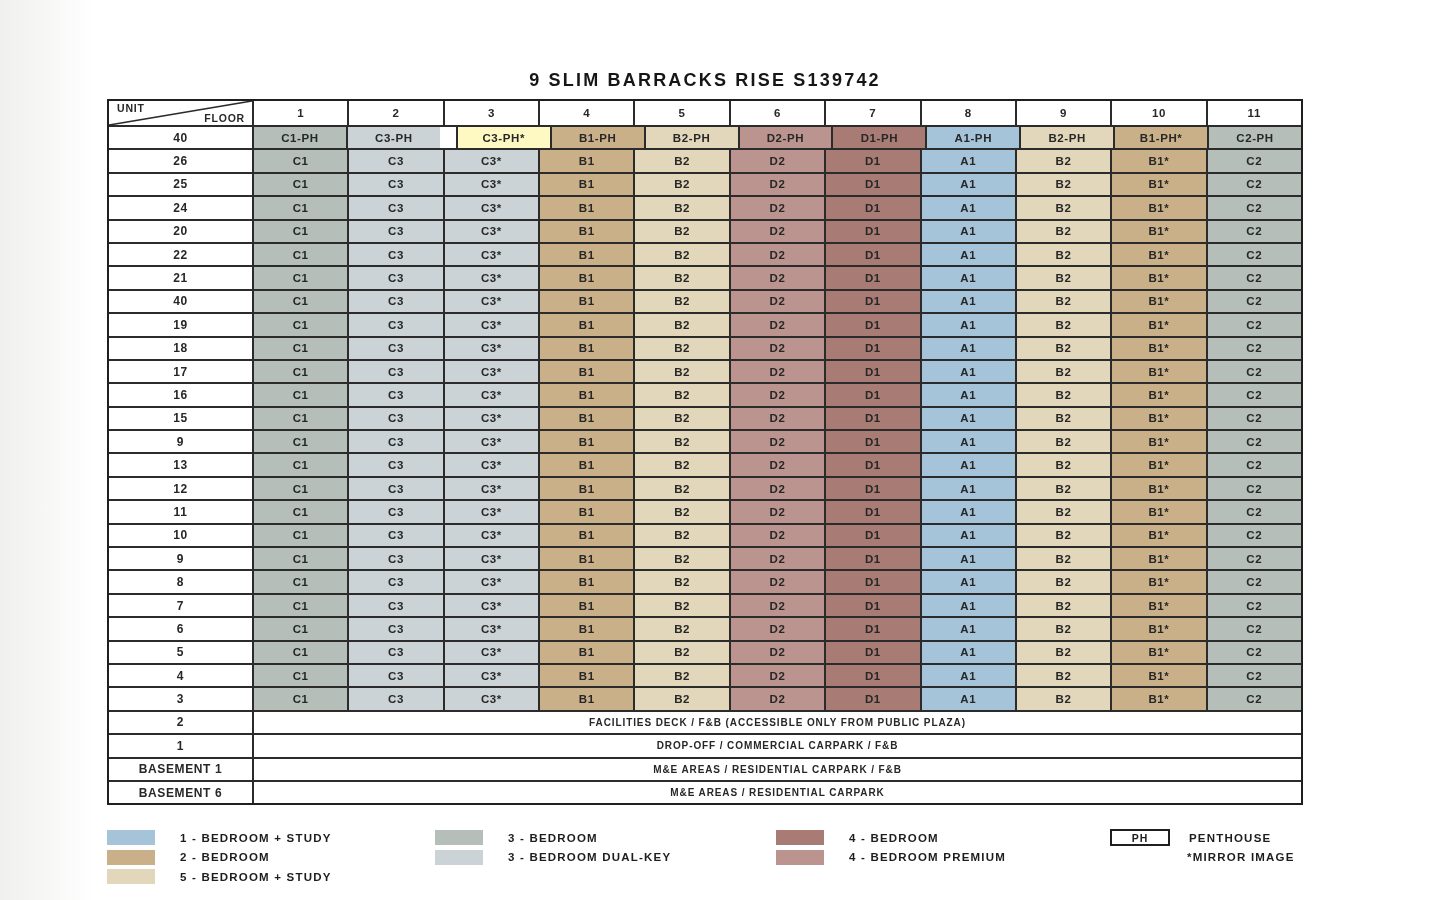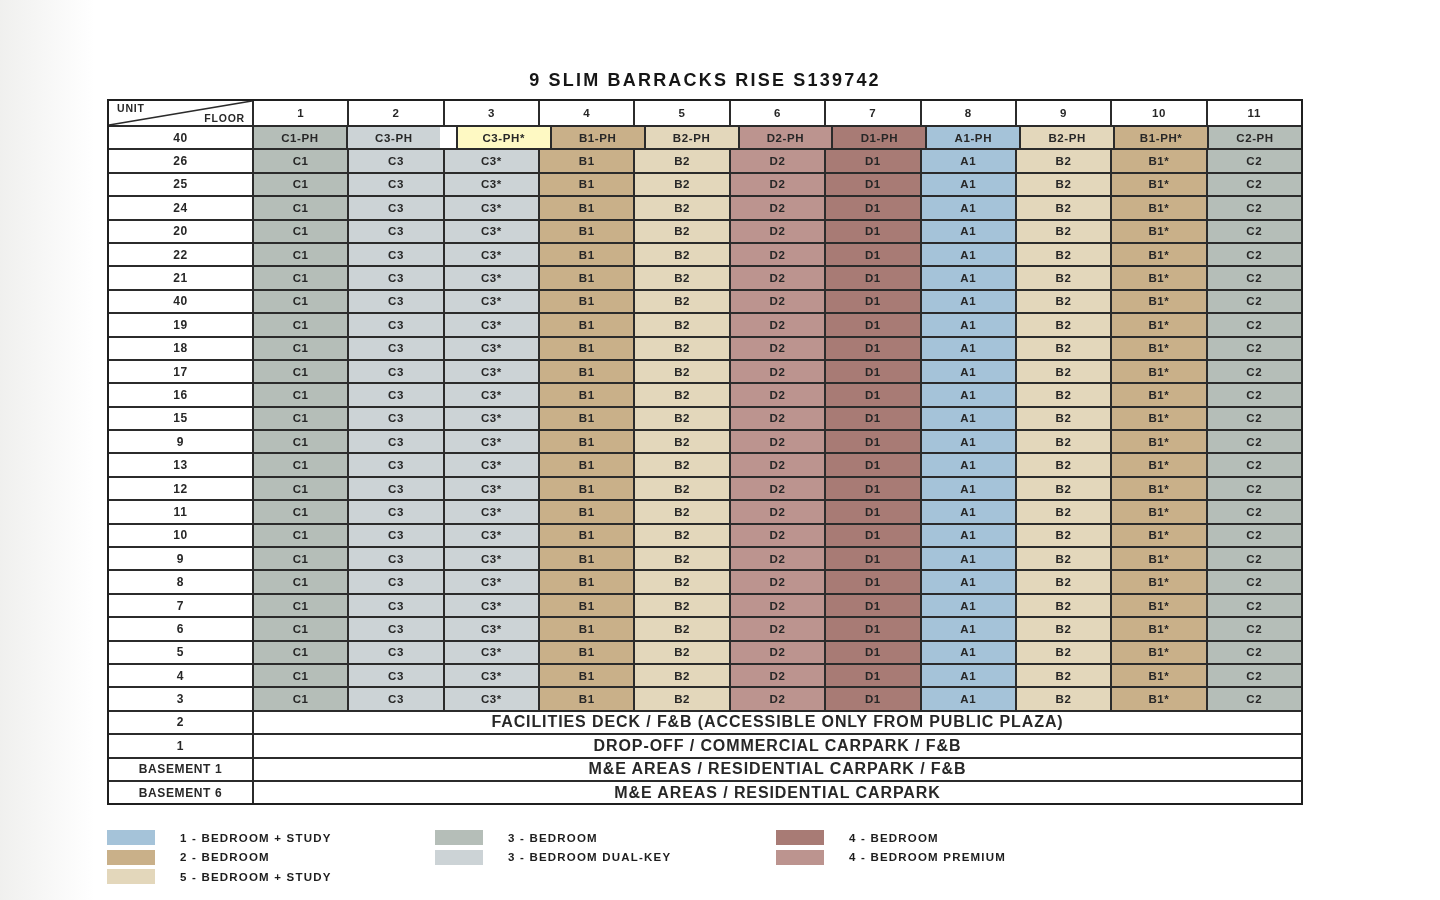--- a/index.html
+++ b/index.html
@@ -31,21 +31,21 @@
     box-sizing:border-box;border-left:2px solid #2b2b2b;
     font-size:11.5px;font-weight:bold;letter-spacing:.6px;color:#272727;
     white-space:nowrap;overflow:hidden;
   }
   .t-cell.first{border-left:none;}
   .label-col{flex:0 0 143px;background:#fff;font-size:12px;}
   .corner{position:relative;justify-content:center;background:#fff;}
   .corner svg{position:absolute;left:0;top:0;width:100%;height:100%;}
   .corner .unit-lbl{position:absolute;left:8px;top:1px;font-size:10.5px;letter-spacing:.8px;}
   .corner .floor-lbl{position:absolute;right:7px;bottom:1px;font-size:10.5px;letter-spacing:.8px;}
-  .band-text{justify-content:center;font-size:16px;letter-spacing:.9px;}
+  .band-text{justify-content:center;font-size:10px;letter-spacing:.9px;}
   
   .legend{position:absolute;left:107px;top:828px;width:1240px;height:62px;}
   .legend-col{position:absolute;top:0;}
   .legend-col.c0{left:0;}
   .legend-col.c1{left:328px;}
   .legend-col.c2{left:669px;}
   .legend-col.c3{left:1003px;}
   .legend-item{display:flex;align-items:center;height:19.5px;}
   .swatch{width:48px;height:15px;margin-right:25px;flex:0 0 48px;}
   .legend-label{font-size:11.5px;font-weight:bold;letter-spacing:1.2px;color:#1d1d1d;white-space:nowrap;}
@@ -478,14 +478,24 @@
       <div class="legend-col c2">
         <div class="legend-item">
           <div class="swatch" style="background: rgb(168, 123, 117);"></div>
           <div class="legend-label">4 - BEDROOM</div>
         </div>
         <div class="legend-item">
           <div class="swatch" style="background: rgb(188, 148, 143);"></div>
           <div class="legend-label">4 - BEDROOM PREMIUM</div>
         </div>
       </div>
+      <div class="legend-col c3">
+        <div class="legend-item">
+          <div class="ph-badge">PH</div>
+          <div class="legend-label">PENTHOUSE</div>
+        </div>
+        <div class="legend-item">
+          <div class="legend-spacer"></div>
+          <div class="legend-label">*MIRROR IMAGE</div>
+        </div>
+      </div>
     </div>
 </div>
 
 </body></html>

